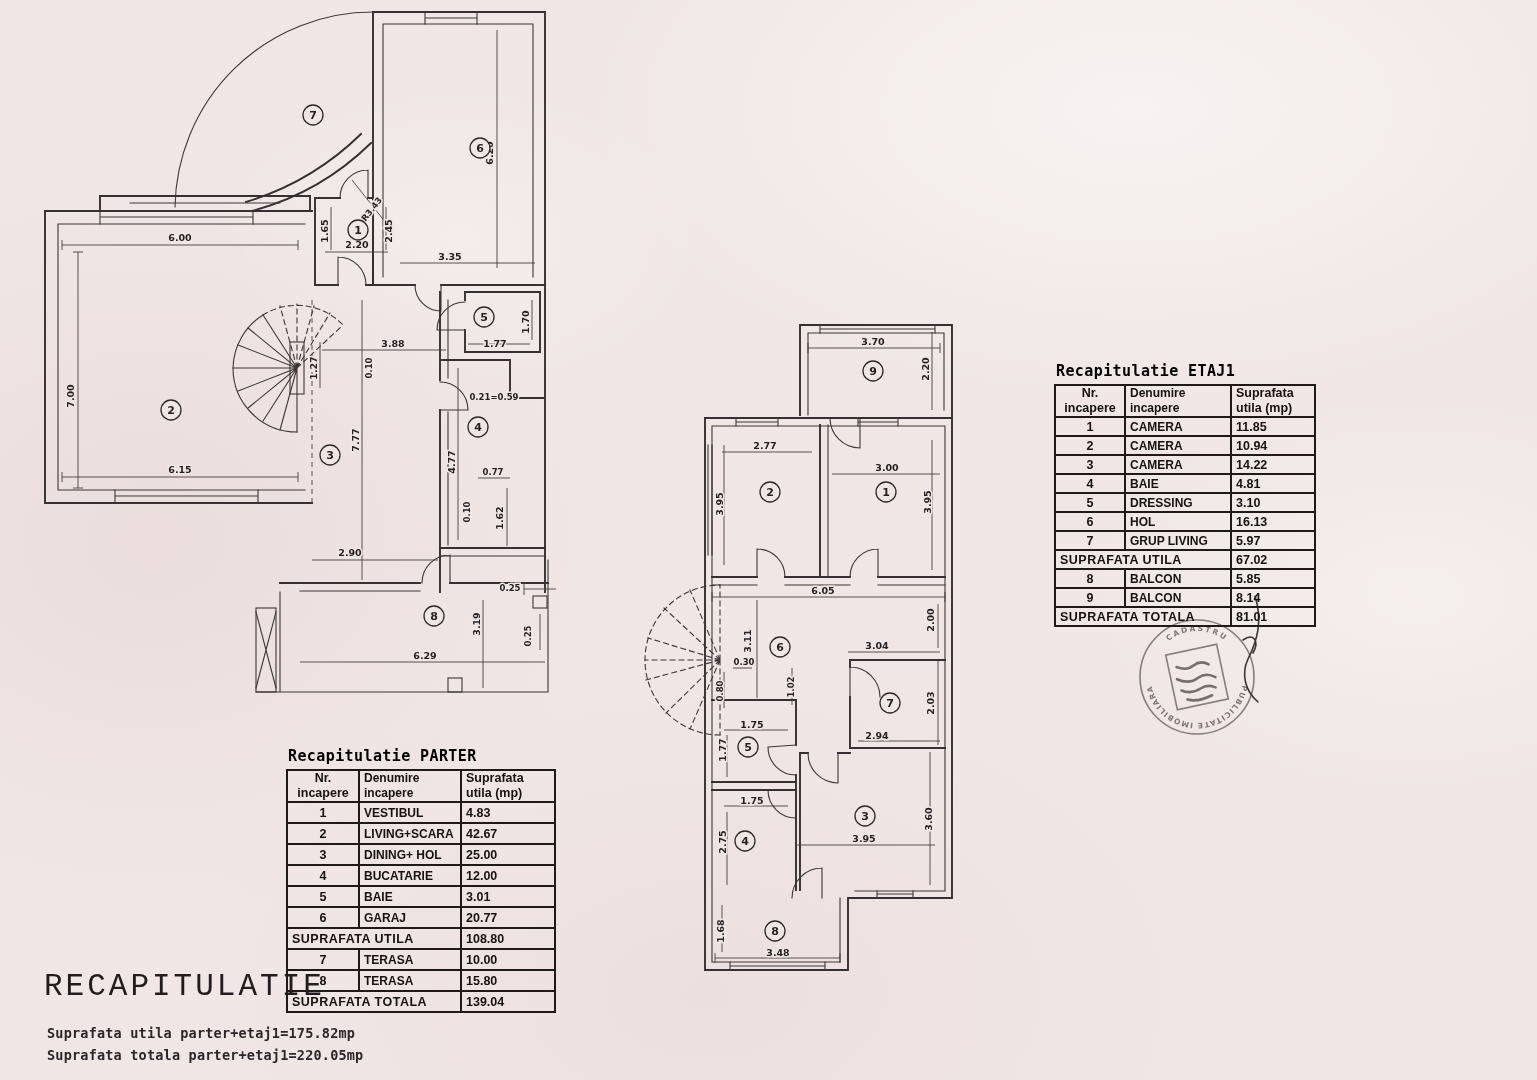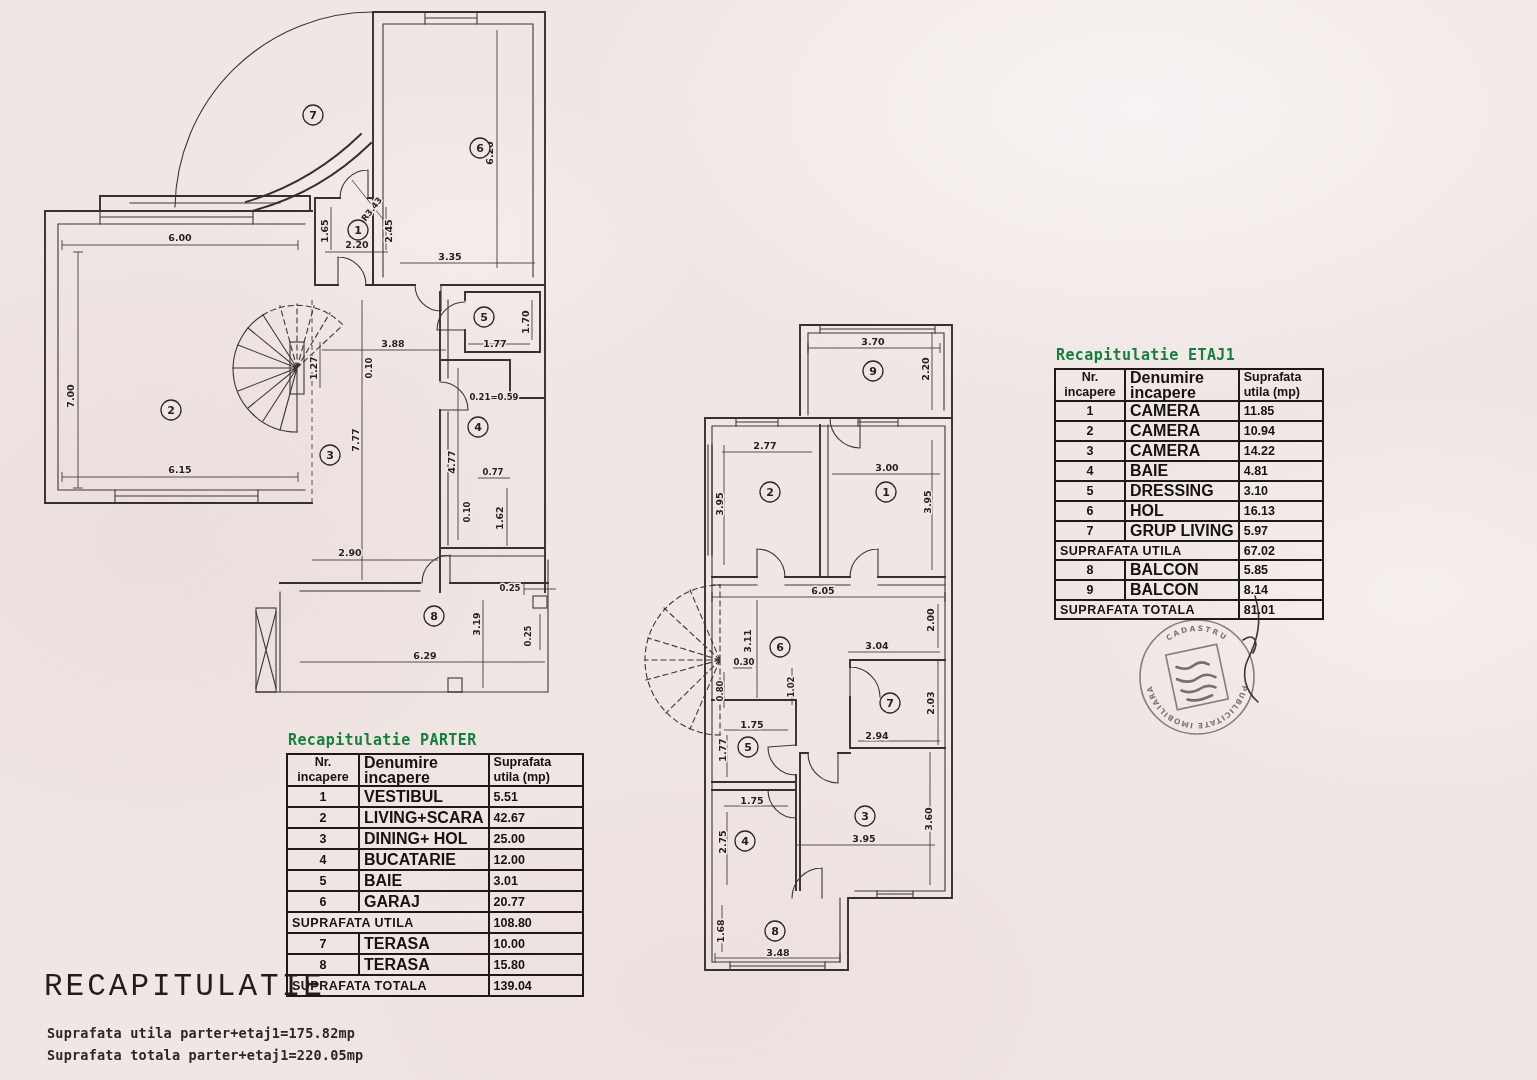--- a/index.html
+++ b/index.html
@@ -30,26 +30,26 @@
        paint-order:stroke;stroke:#f0e7e5;stroke-width:3px;}
   .rn{font:bold 11px "DejaVu Sans",sans-serif;fill:#241f21;text-anchor:middle}
   .rc{fill:#f0e7e5;stroke:#2d292a;stroke-width:1.3}
   .stamp-ring{fill:none;stroke:#6a6261;stroke-width:1.6;opacity:.8}
   .stamp-txt{font:bold 7.5px "DejaVu Sans",sans-serif;fill:#6a6261;letter-spacing:2px;opacity:.85}
   .stamp-ink{fill:none;stroke:#55504f;stroke-width:2.6;opacity:.8;stroke-linecap:round}
   .sig{fill:none;stroke:#3a3435;stroke-width:1.6;stroke-linecap:round}
 
   
   .tbl{position:absolute;}
-  .tbl-title{font:bold 15px "DejaVu Sans Mono",monospace;letter-spacing:.4px;color:#15803d;margin:0 0 4px 2px;white-space:nowrap}
+  .tbl-title{font:bold 15px "DejaVu Sans Mono",monospace;letter-spacing:.4px;color:#000000;margin:16px 0 4px 2px;white-space:nowrap}
   .tbl table{border-collapse:collapse;}
   .tbl td{border:2px solid #1d1a18;font:bold 12.5px "Liberation Sans",sans-serif;
           padding:0 4px;white-space:nowrap;color:#15120f;background:transparent}
   .tbl td.nr{text-align:center}
-  .tbl td.nm{text-align:left;font-size:16px}
+  .tbl td.nm{text-align:left;font-size:12px}
   .tbl td.ar{text-align:left}
   .tbl td.mg{letter-spacing:.5px}
   .hd div{line-height:15px}
   .etaj-tbl td{height:17px}
   .parter-tbl td{height:19px}
   .etaj-tbl td.nr{width:60px}.etaj-tbl td.nm{width:96px}.etaj-tbl td.ar{width:74px}
   .parter-tbl td.nr{width:62px}.parter-tbl td.nm{width:92px}.parter-tbl td.ar{width:84px}
 
   .big-title{position:absolute;left:44px;top:969px;
     font-family:Liberation Mono, monospace;font-size:31px;letter-spacing:3px;color:#211c1d;}
@@ -425,21 +425,21 @@
               <div>incapere</div>
             </td>
         <td class="ar" style="text-align:left">
               <div>Suprafata</div>
               <div>utila (mp)</div>
             </td>
       </tr>
       <tr>
             <td class="nr">1</td>
             <td class="nm">VESTIBUL</td>
-            <td class="ar">5.51</td>
+            <td class="ar">4.83</td>
           </tr>
       <tr>
             <td class="nr">2</td>
             <td class="nm">LIVING+SCARA</td>
             <td class="ar">42.67</td>
           </tr>
       <tr>
             <td class="nr">3</td>
             <td class="nm">DINING+ HOL</td>
             <td class="ar">25.00</td>

